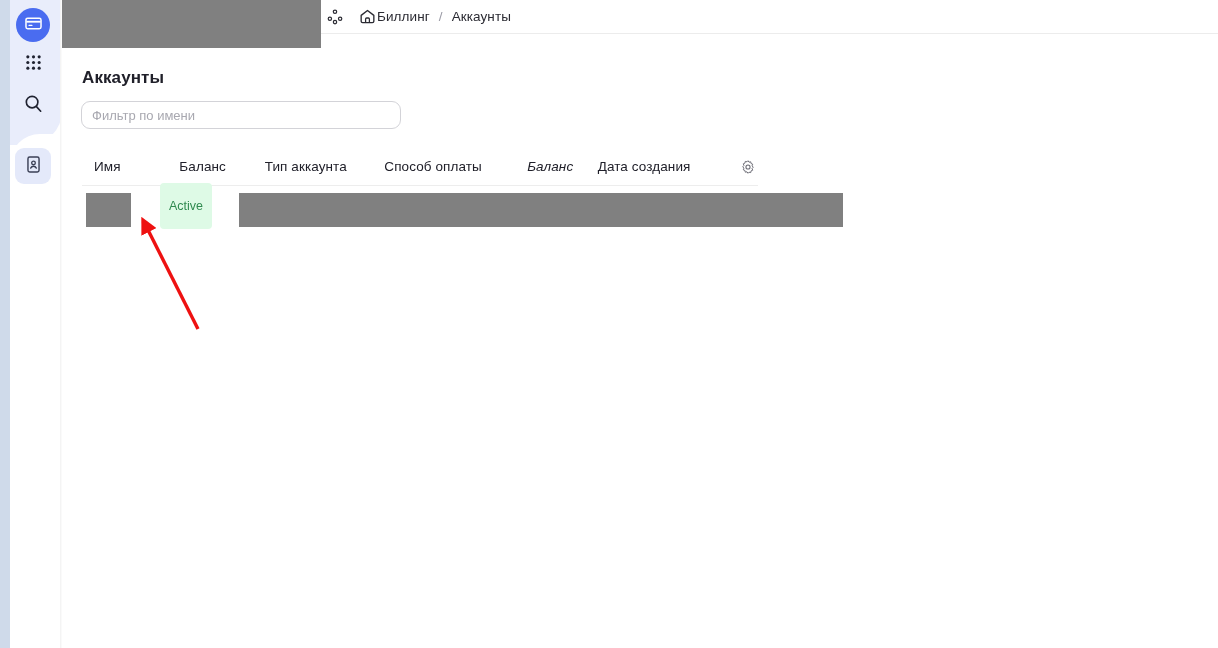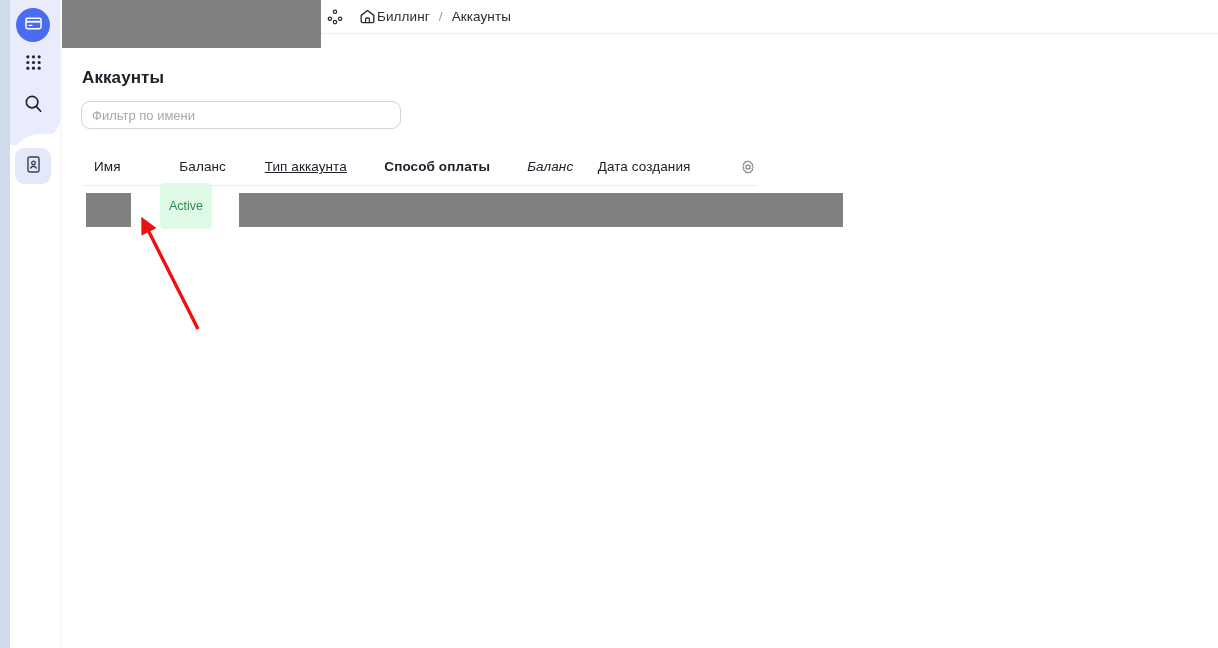--- a/index.html
+++ b/index.html
@@ -191,22 +191,22 @@
     height: 37px;
     border-bottom: 1px solid #ededed;
     font-size: 13.5px;
     color: #20202a;
     letter-spacing: .1px;
     gap: 13px;
   }
   .th { white-space: nowrap; cursor: pointer; }
   .th-name    { width: 78px; padding-left: 12px; }
   .th-status  { width: 78px; }
-  .th-type    { width: 115px; text-decoration: underline; }
-  .th-payment { width: 140px; font-weight: bold; }
+  .th-type    { width: 115px; }
+  .th-payment { width: 140px; }
   .th-balance { width: 62px; font-style: italic; }
   .th-created { width: 120px; }
   .th-gear {
     flex: 1;
     display: flex;
     justify-content: flex-start;
     padding-left: 16px;
   }
   #gear-btn {
     width: 20px; height: 20px;

